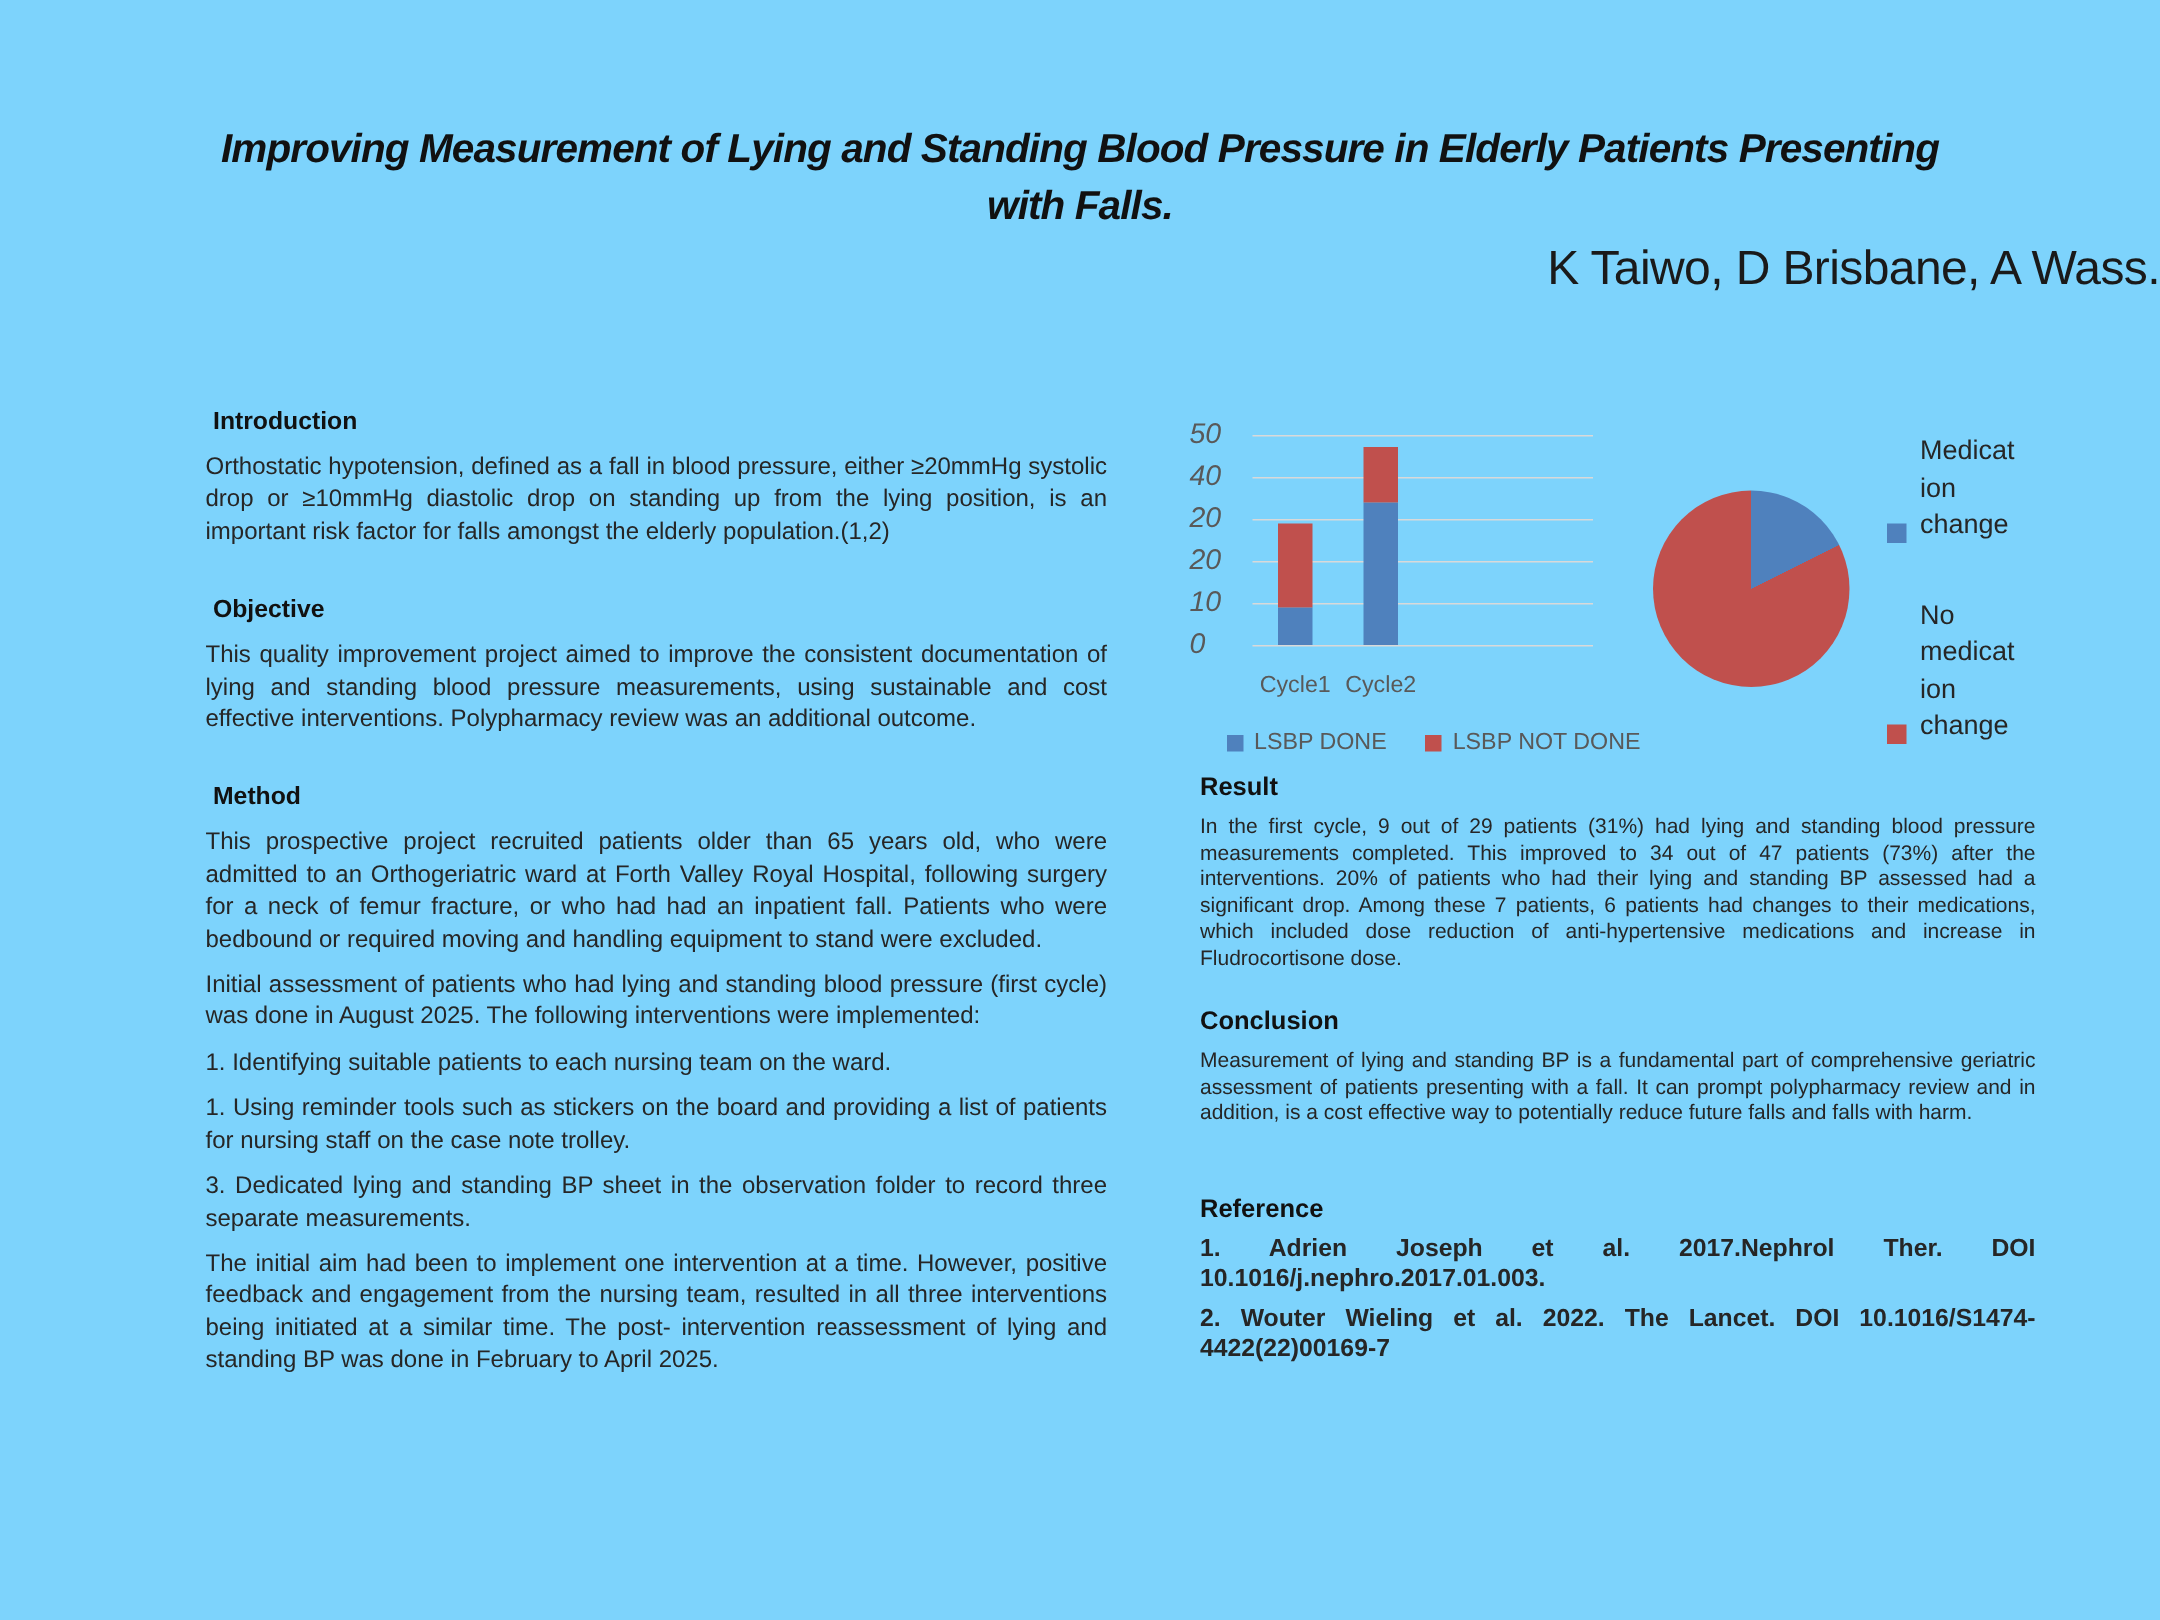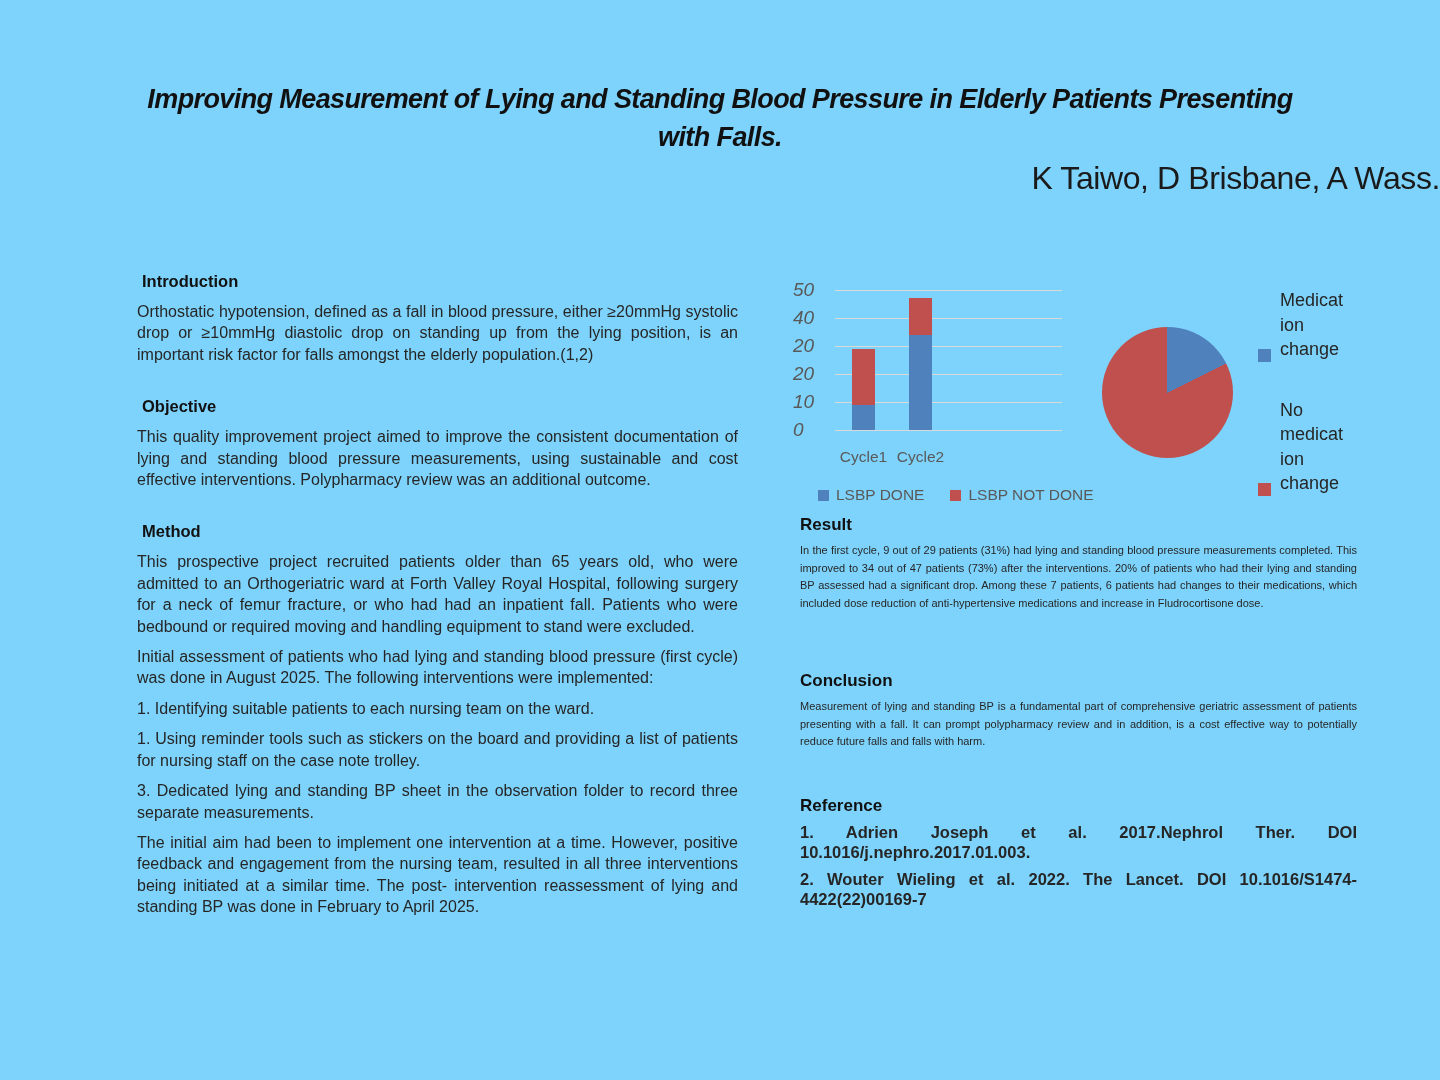--- a/index.html
+++ b/index.html
@@ -18,21 +18,21 @@
   .left-col { position:absolute; left:137px; top:258px; width:601px; }
   .sec-heading { font-size:16.5px; font-weight:bold; color:#111;
     margin:12px 0 9px 5px; line-height:22px; }
   .left-col p { font-size:16px; line-height:21.4px; text-align:justify;
     color:#262626; margin:0 0 9px 0; }
   .left-col p.gap-after { margin-bottom:30px; }
 
   
   .rc-block { position:absolute; left:800px; width:557px; }
   .rc-heading { font-size:17px; font-weight:bold; color:#111; margin:0 0 6px 0; line-height:22px; }
-  .rc-block p { font-size:11px; line-height:17.6px; text-align:justify;
+  .rc-block p { font-size:14px; line-height:17.6px; text-align:justify;
     color:#262626; margin:0 0 8px 0; }
   #result-block { top:514px; }
   #conclusion-block { top:670px; }
   #reference-block { top:795px; }
   #reference-block p { font-size:16.5px; line-height:19.5px;font-weight:bold; }
 
   
   .bar-chart { position:absolute; left:793px; top:281px; width:272px; height:235px; }
   .bar-plot { position:absolute; left:42px; top:9px; width:227px; height:140px; }
   .gridline { position:absolute; left:0; width:100%; height:1px; background:#d9d9d9; }

